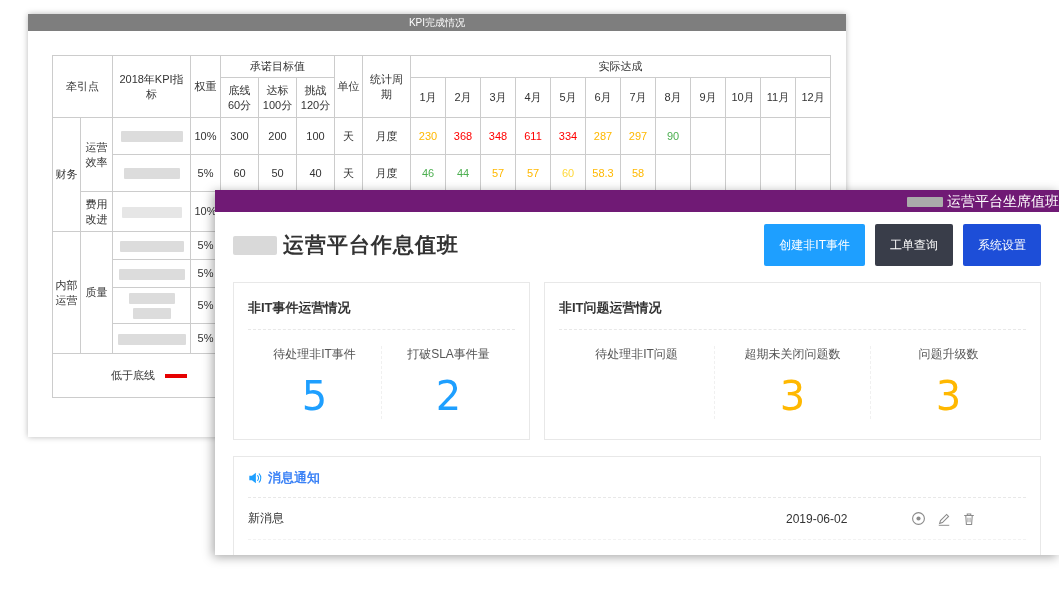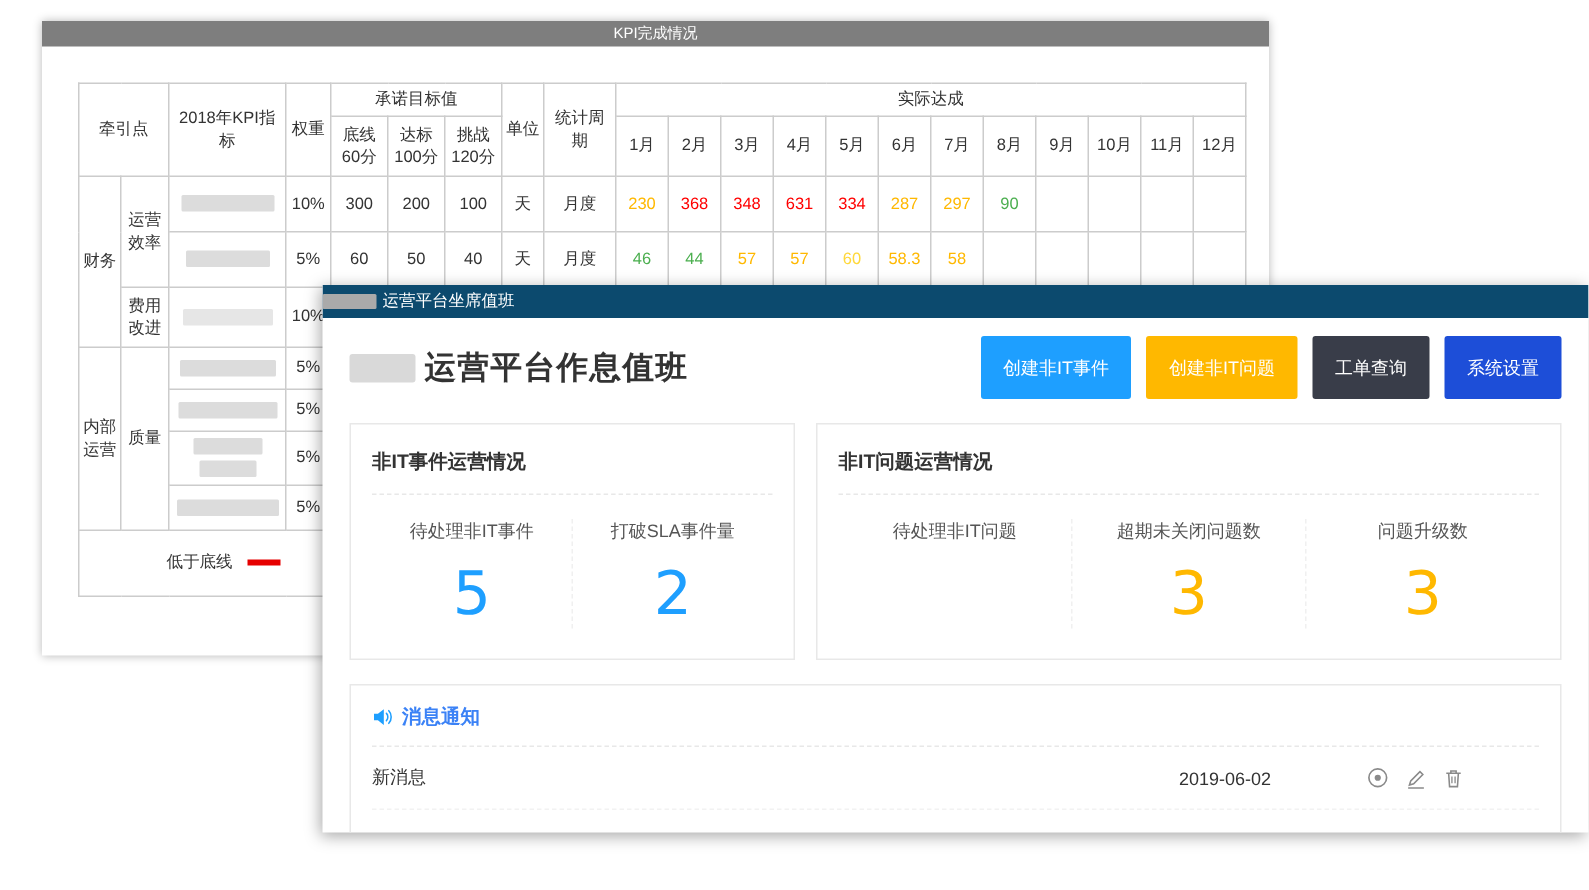--- a/index.html
+++ b/index.html
@@ -21,22 +21,22 @@
   td.mv { font-weight:700;margin-left:21px; }
   .redact { display:inline-block; height:11px; background:#dcdcdc; border-radius:1px; vertical-align:middle; }
   .redact.light { background:#e6e6e6; }
   .legend-cell { text-align:left; padding-left:58px !important; }
   .legend-dash { display:inline-block; width:22px; height:4px; background:#e60000;
     vertical-align:middle; margin-left:10px; }
 
   
   .duty-window { position:absolute; left:215px; top:190px; width:844px; height:365px;
     background:#fff; box-shadow:-2px 2px 10px rgba(0,0,0,.35); z-index:10; overflow:hidden; }
-  .duty-titlebar { height:22px; background:#0c4a6e; color:#fff; font-size:11px;
-    line-height:22px; text-align:left; }
+  .duty-titlebar { height:22px; background:#701a75; color:#fff; font-size:14px;
+    line-height:22px; text-align:right; }
   .tb-redact { display:inline-block; width:36px; height:10px; background:#aaa;
     border-radius:1px; vertical-align:middle; margin-right:4px; }
   .duty-body { padding:0 18px; }
   .title-row { margin-top:16px; height:34px; display:flex; align-items:center; }
   .title-redact { display:inline-block; width:44px; height:19px; background:#d9d9d9;
     border-radius:2px; margin-right:6px; }
   .page-title { font-size:21px; font-weight:700; color:#333; letter-spacing:1px; }
   .title-spacer { flex:1; }
   .btn { height:42px; padding:0 15px; border:none; border-radius:2px; color:#fff;
     font-size:12px; margin-left:10px; cursor:pointer; white-space:nowrap; }
@@ -125,21 +125,21 @@
         <td><span class="redact" style="width:62px"></span></td>
         <td>10%</td>
         <td>300</td>
         <td>200</td>
         <td>100</td>
         <td>天</td>
         <td>月度</td>
         <td class="mv" style="color: rgb(255, 184, 0);">230</td>
         <td class="mv" style="color: rgb(255, 0, 0);">368</td>
         <td class="mv" style="color: rgb(255, 0, 0);">348</td>
-        <td class="mv" style="color: rgb(255, 0, 0);">631</td>
+        <td class="mv" style="color: rgb(255, 0, 0);">611</td>
         <td class="mv" style="color: rgb(255, 0, 0);">334</td>
         <td class="mv" style="color: rgb(255, 184, 0);">287</td>
         <td class="mv" style="color: rgb(255, 184, 0);">297</td>
         <td class="mv" style="color: rgb(76, 175, 80);">90</td>
         <td class="mv"></td>
         <td class="mv"></td>
         <td class="mv"></td>
         <td class="mv"></td>
       </tr>
       <tr class="r2">
@@ -286,21 +286,20 @@
   <div class="duty-titlebar">
     <span class="tb-redact"></span><span>运营平台坐席值班</span>
   </div>
 
   <div class="duty-body">
     <div class="title-row">
       <span class="title-redact"></span>
       <span class="page-title">运营平台作息值班</span>
       <span class="title-spacer"></span>
       <button class="btn" style="background: rgb(30, 159, 255);">创建非IT事件</button>
-      <button class="btn" style="background: rgb(255, 184, 0);">创建非IT问题</button>
       <button class="btn" style="background: rgb(57, 61, 73);">工单查询</button>
       <button class="btn" style="background: #1d4ed8;">系统设置</button>
     </div>
 
     <div class="cards-row">
       <div class="stat-card card-event">
         <div class="card-title">非IT事件运营情况</div>
         <div class="stats">
           <div class="stat">
             <div class="stat-label">待处理非IT事件</div>

